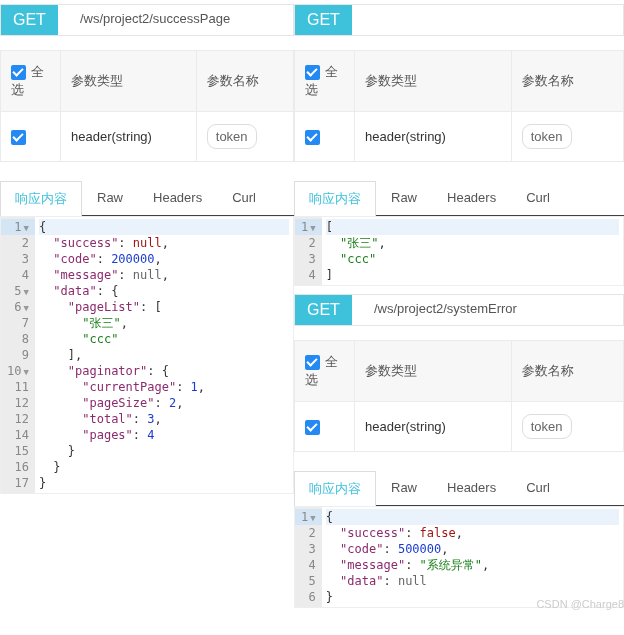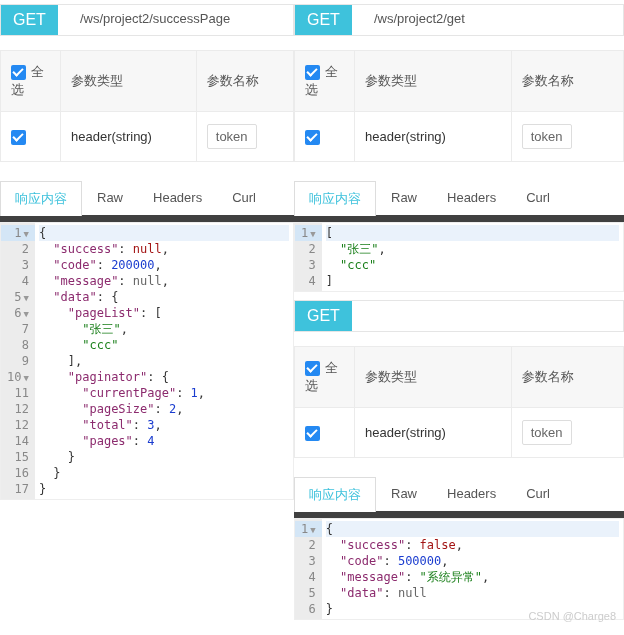--- a/index.html
+++ b/index.html
@@ -10,38 +10,38 @@
 .block { margin-bottom: 8px; }
 .urlbar { display: flex; margin: 4px 0 14px 0; border: 1px solid #e5e5e5; align-items: stretch; }
 .method { background: #3ec2dc; color: #fff; padding: 6px 12px; font-size: 16px; }
 .url { padding: 6px 22px; color: #555; flex: 1; }
 .tbl { border-collapse: collapse; width: 100%; }
 .tbl th, .tbl td { border: 1px solid #ebebeb; padding: 12px 10px; text-align: left; font-weight: normal; vertical-align: middle; }
 .tbl th { background: #f7f7f7; color: #555; font-size: 13px; }
 .tbl th:first-child, .tbl td:first-child { width: 60px; }
 .chk { width: 15px; height: 15px; background: #2489f2; border-radius: 2px; display: inline-block; vertical-align: middle; margin-right: 5px; position: relative; }
 .chk::after { content: ""; position: absolute; left: 4px; top: 1px; width: 4px; height: 8px; border: solid #fff; border-width: 0 2px 2px 0; transform: rotate(45deg); }
-.inputbox { border: 1px solid #ddd; border-radius: 2px; padding: 4px 8px; color: #666; display: inline-block; min-width: 50px; background: #fff; }
-.tabs { display: flex; border-bottom: 7px solid #404040; margin-top: 18px; }
+.inputbox { border: 1px solid #ddd; border-radius: 9px; padding: 4px 8px; color: #666; display: inline-block; min-width: 50px; background: #fff; }
+.tabs { display: flex; border-bottom: 1px solid #404040; margin-top: 18px; }
 .tab { padding: 8px 14px; color: #555; cursor: pointer; border: 1px solid transparent; border-bottom: none; position: relative; top: 1px; }
 .tab.active { color: #3ec2dc; border-color: #ddd; background: #fff; }
 .code { border: 1px solid #eee; font-family: Consolas, Monaco, monospace; font-size: 12px; display: flex; }
 .ln { background: #ececec; color: #888; text-align: right; padding: 2px 0; user-select: none; }
 .ln div { padding: 0 6px; height: 16px; line-height: 16px; }
 .ln div:first-child { background: #d4e6f6; }
 .src { padding: 2px 4px; flex: 1; line-height: 16px; }
 .src div { height: 16px; white-space: pre; }
 .src div:first-child { background: #eaf2fb; }
 .k { color: #8c2b6e; }
 .s { color: #1a7f1a; }
 .n { color: #1a3ccf; }
 .b { color: #a31515; }
 .nul { color: #666; }
 .caret { color: #999; font-size: 9px; padding-left: 2px; }
-.watermark { position: absolute; right: 8px; bottom: 6px; color: #ccc; font-size: 11px; }
+.watermark { position: absolute; right: 0; bottom: 6px; color: #ccc; font-size: 11px; }
 .container { position: relative; }
 </style>
 </head>
 <body>
 
 <div class="container">
 <div class="grid">
   <div class="col-left">
     <div class="urlbar">
       <div class="method">GET</div>
@@ -106,21 +106,20 @@
         <div>  }</div>
         <div>}</div>
       </div>
     </div>
   </div>
 
   <div class="col-right">
     <div class="block">
       <div class="urlbar">
         <div class="method">GET</div>
-        <div class="url">/ws/project2/get</div>
       </div>
       <table class="tbl">
         <tbody>
               <tr>
           <th><span class="chk"></span><span>全选</span></th>
           <th>参数类型</th>
           <th>参数名称</th>
         </tr>
         <tr>
           <td><span class="chk"></span></td>
@@ -147,20 +146,21 @@
           <div>  <span class="s">"张三"</span>,</div>
           <div>  <span class="s">"ccc"</span></div>
           <div>]</div>
         </div>
       </div>
     </div>
 
     <div class="block">
       <div class="urlbar">
         <div class="method">GET</div>
+        <div class="url">/ws/project2/systemError</div>
       </div>
       <table class="tbl">
         <tbody>
               <tr>
           <th><span class="chk"></span><span>全选</span></th>
           <th>参数类型</th>
           <th>参数名称</th>
         </tr>
         <tr>
           <td><span class="chk"></span></td>

